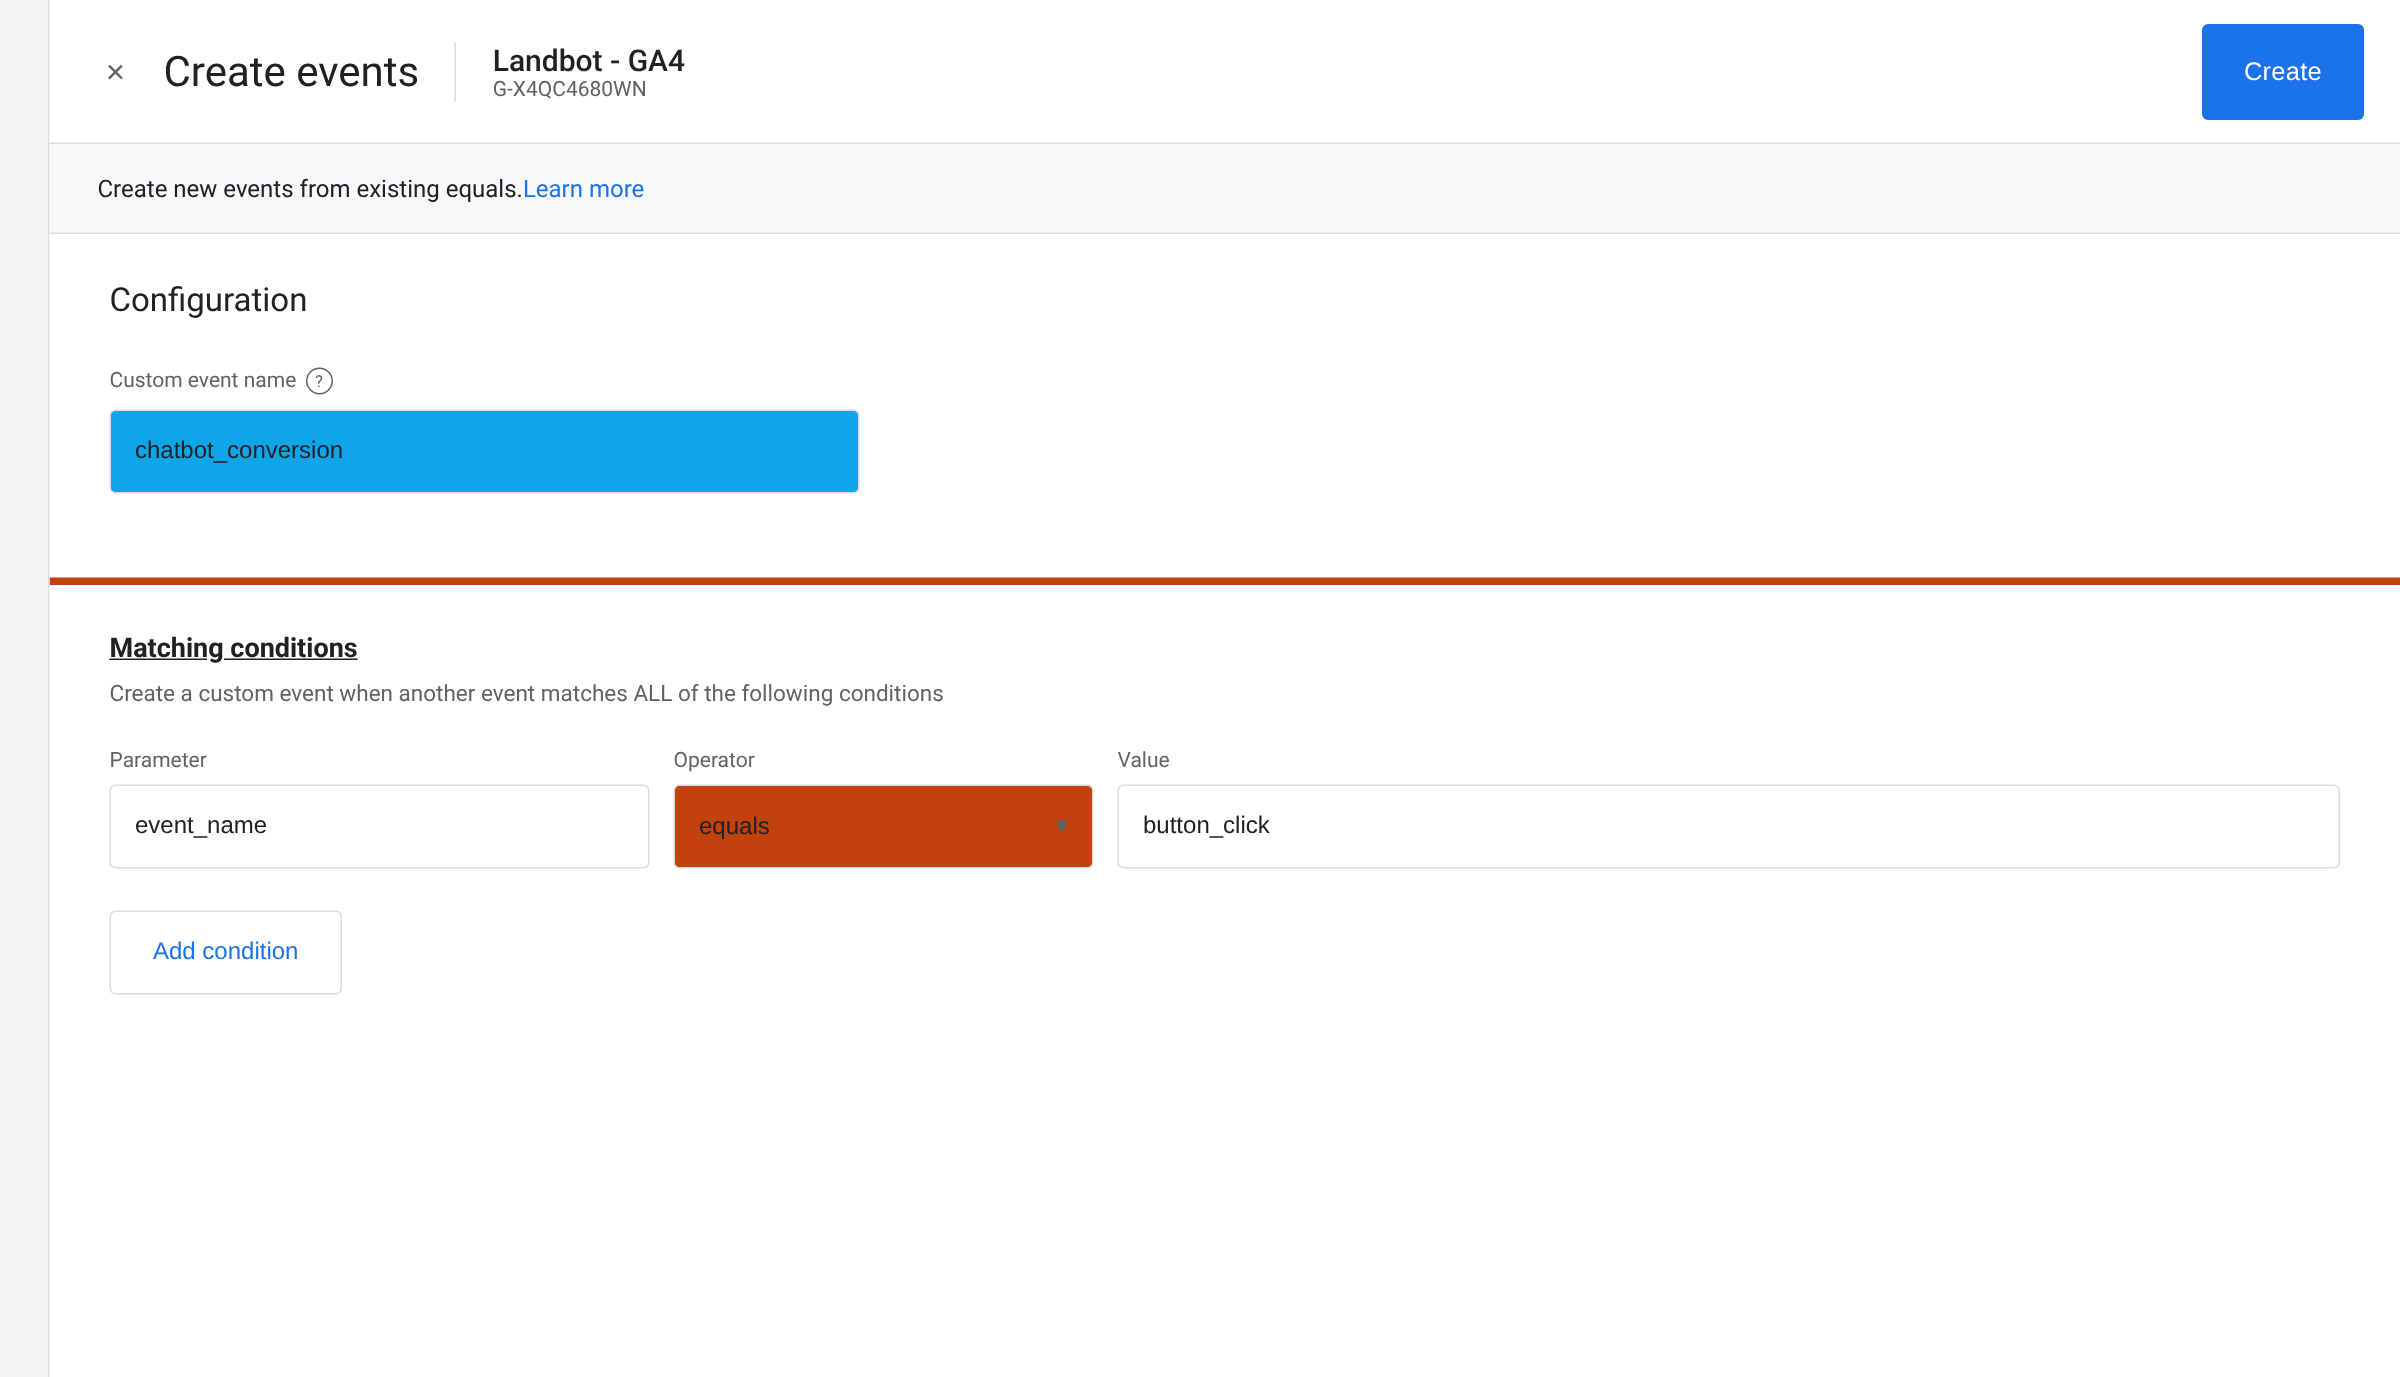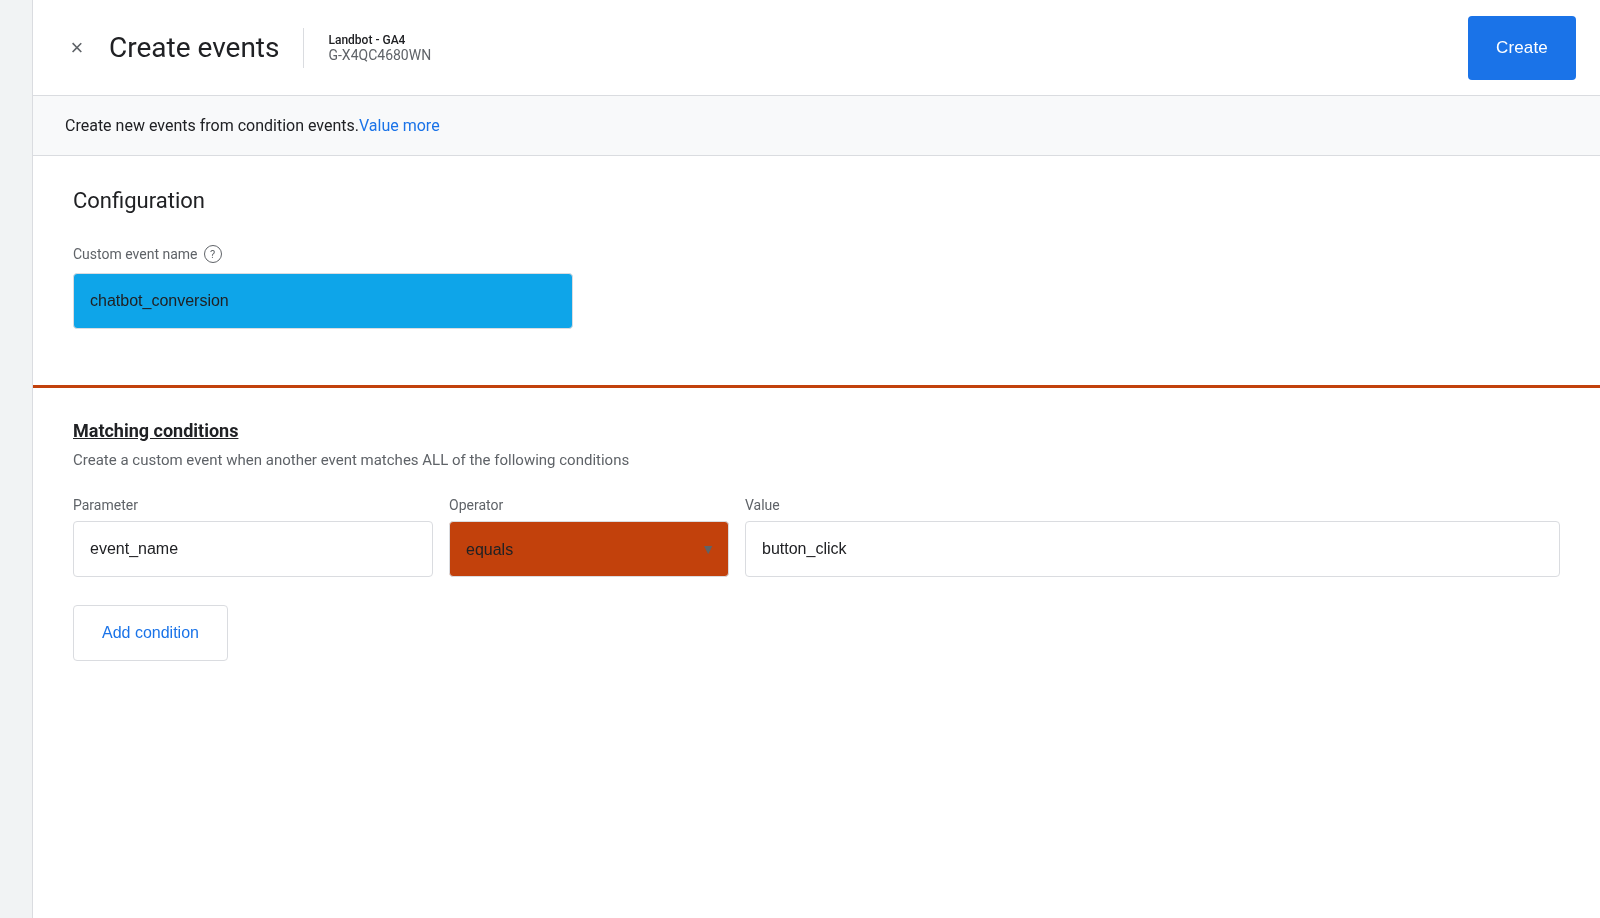--- a/index.html
+++ b/index.html
@@ -80,21 +80,21 @@
       margin: 0 24px;
       flex-shrink: 0;
     }
 
     .header-property {
       display: flex;
       flex-direction: column;
     }
 
     .header-property-name {
-      font-size: 12px;
+      font-size: 20px;
       font-weight: 500;
       color: #202124;
     }
 
     .header-property-id {
       font-size: 14px;
       color: #5f6368;
     }
 
     .header-spacer {
@@ -138,21 +138,21 @@
     
     .content-area {
       flex: 1;
       overflow-y: auto;
       background: #ffffff;
     }
 
     
     .config-section {
       padding: 32px 24px 32px 40px;
-      border-bottom: 3px solid #c2410c;
+      border-bottom: 5px solid #c2410c;
     }
 
     .section-title {
       font-size: 22px;
       font-weight: 400;
       color: #202124;
       margin-bottom: 32px;
     }
 
     .form-field {
@@ -324,22 +324,22 @@
       <div class="header-divider"></div>
       <div class="header-property">
         <span class="header-property-name">Landbot - GA4</span>
         <span class="header-property-id">G-X4QC4680WN</span>
       </div>
       <div class="header-spacer"></div>
       <button class="create-btn">Create</button>
     </div>
 
     <div class="info-bar">
-      <span class="info-text">Create new events from condition events.</span>
-      <a class="info-link" href="#">Value more</a>
+      <span class="info-text">Create new events from existing equals.</span>
+      <a class="info-link" href="#">Learn more</a>
     </div>
 
     <div class="content-area">
 
       <div class="config-section">
         <div class="section-title">Configuration</div>
 
         <div class="form-field">
           <div class="field-label">
             <span>Custom event name</span>

